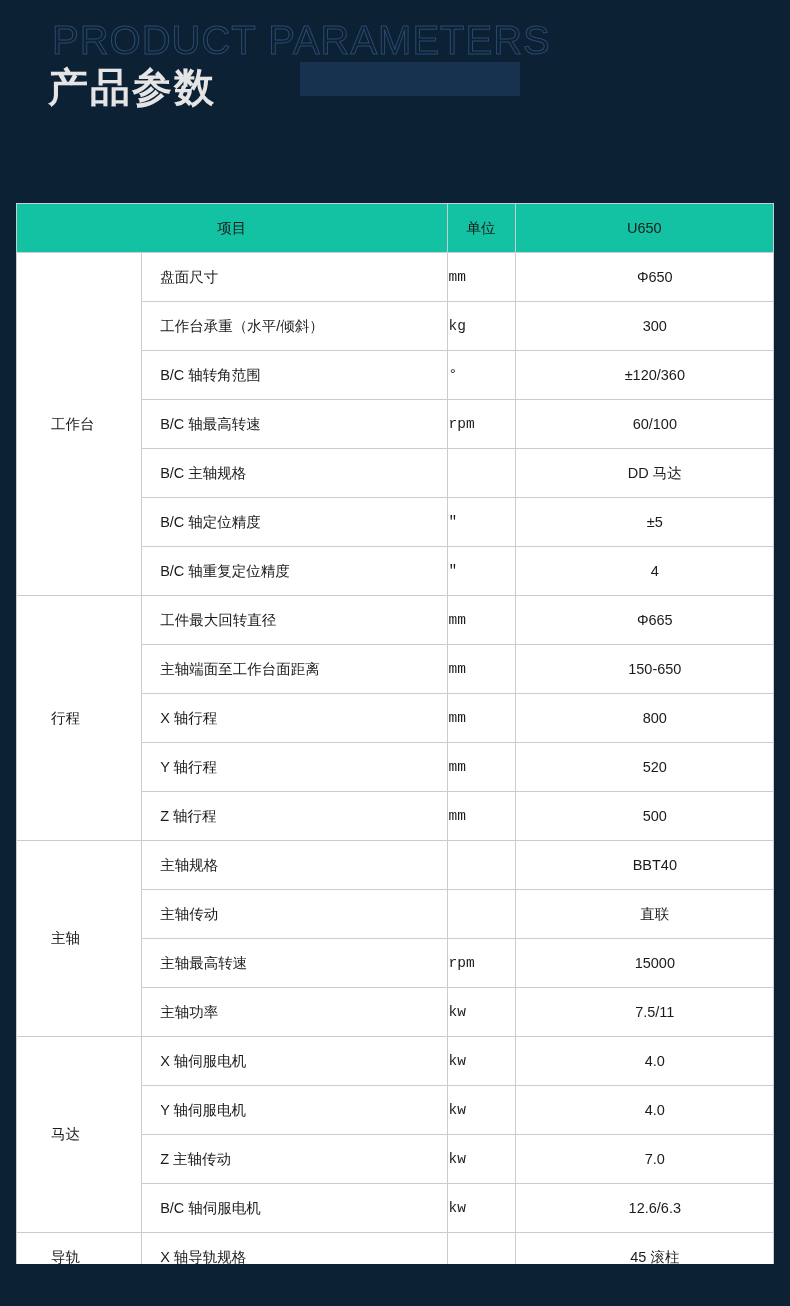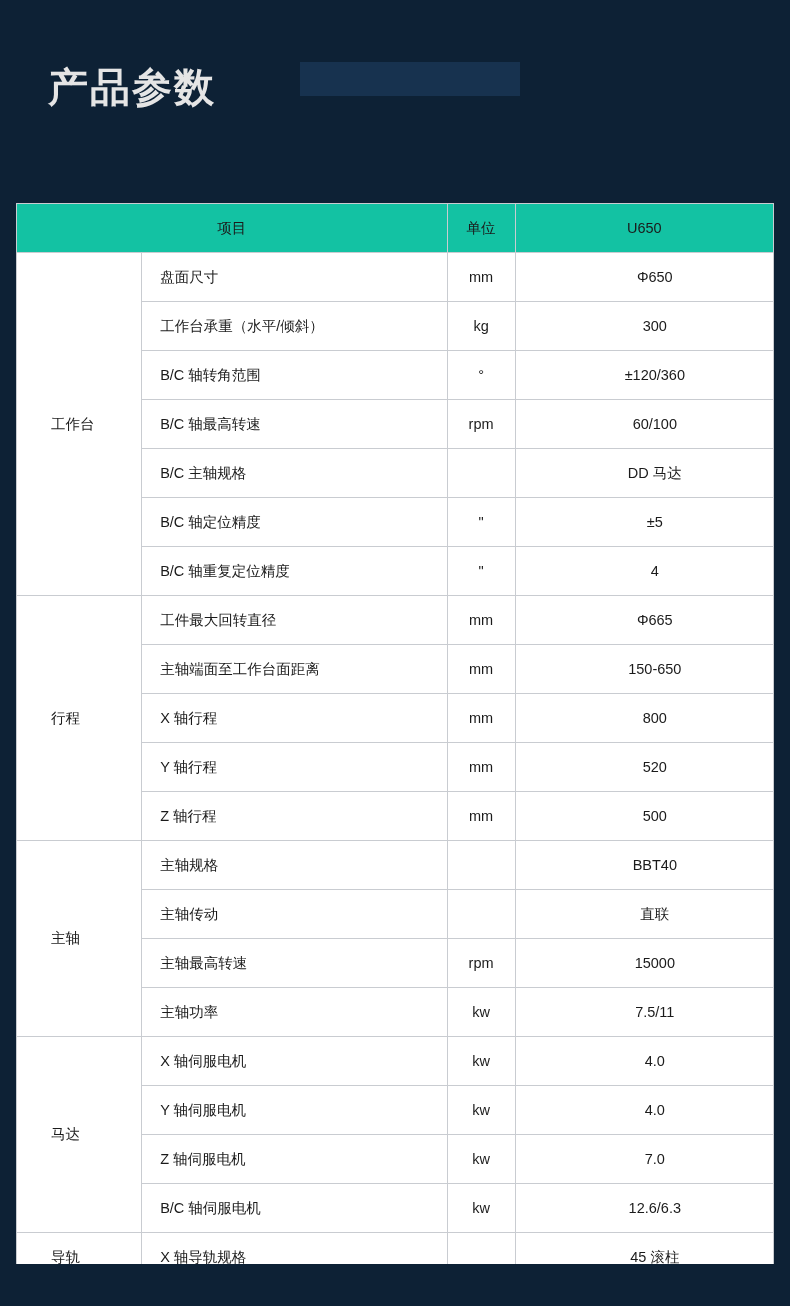--- a/index.html
+++ b/index.html
@@ -101,21 +101,22 @@
     font-size: 15px;
     color: #1b1b1b;
     padding-left: 34px;
   }
   td.item {
     padding-left: 18px;
     height: 46px;
     text-align: left;
   }
   td.unit {
-    text-align: center;
+    text-align: left;
+    font-family: Liberation Mono, monospace;
   }
   td.val {
     text-align: center;
     padding-left: 22px;
   }
 
   
   .bottom-strip {
     position: absolute;
     left: 0;
@@ -125,20 +126,21 @@
     background: #0d2135;
   }
 </style>
 </head>
 <body>
 
 <div class="page">
 
   <div class="header">
     <div class="header-bar"></div>
+    <div class="header-outline">PRODUCT PARAMETERS</div>
     <div class="header-title">产品参数</div>
   </div>
 
   <div class="content">
     <table class="spec">
       <colgroup>
         <col class="c-group">
         <col class="c-item">
         <col class="c-unit">
         <col class="c-val">
@@ -239,21 +241,21 @@
             <td class="item">X 轴伺服电机</td>
             <td class="unit">kw</td>
             <td class="val">4.0</td>
           </tr>
           <tr>
             <td class="item">Y 轴伺服电机</td>
             <td class="unit">kw</td>
             <td class="val">4.0</td>
           </tr>
           <tr>
-            <td class="item">Z 轴伺服电机</td>
+            <td class="item">Z 主轴传动</td>
             <td class="unit">kw</td>
             <td class="val">7.0</td>
           </tr>
           <tr>
             <td class="item">B/C 轴伺服电机</td>
             <td class="unit">kw</td>
             <td class="val">12.6/6.3</td>
           </tr>
           <tr>
             <td class="group" rowspan="1">导轨</td>

